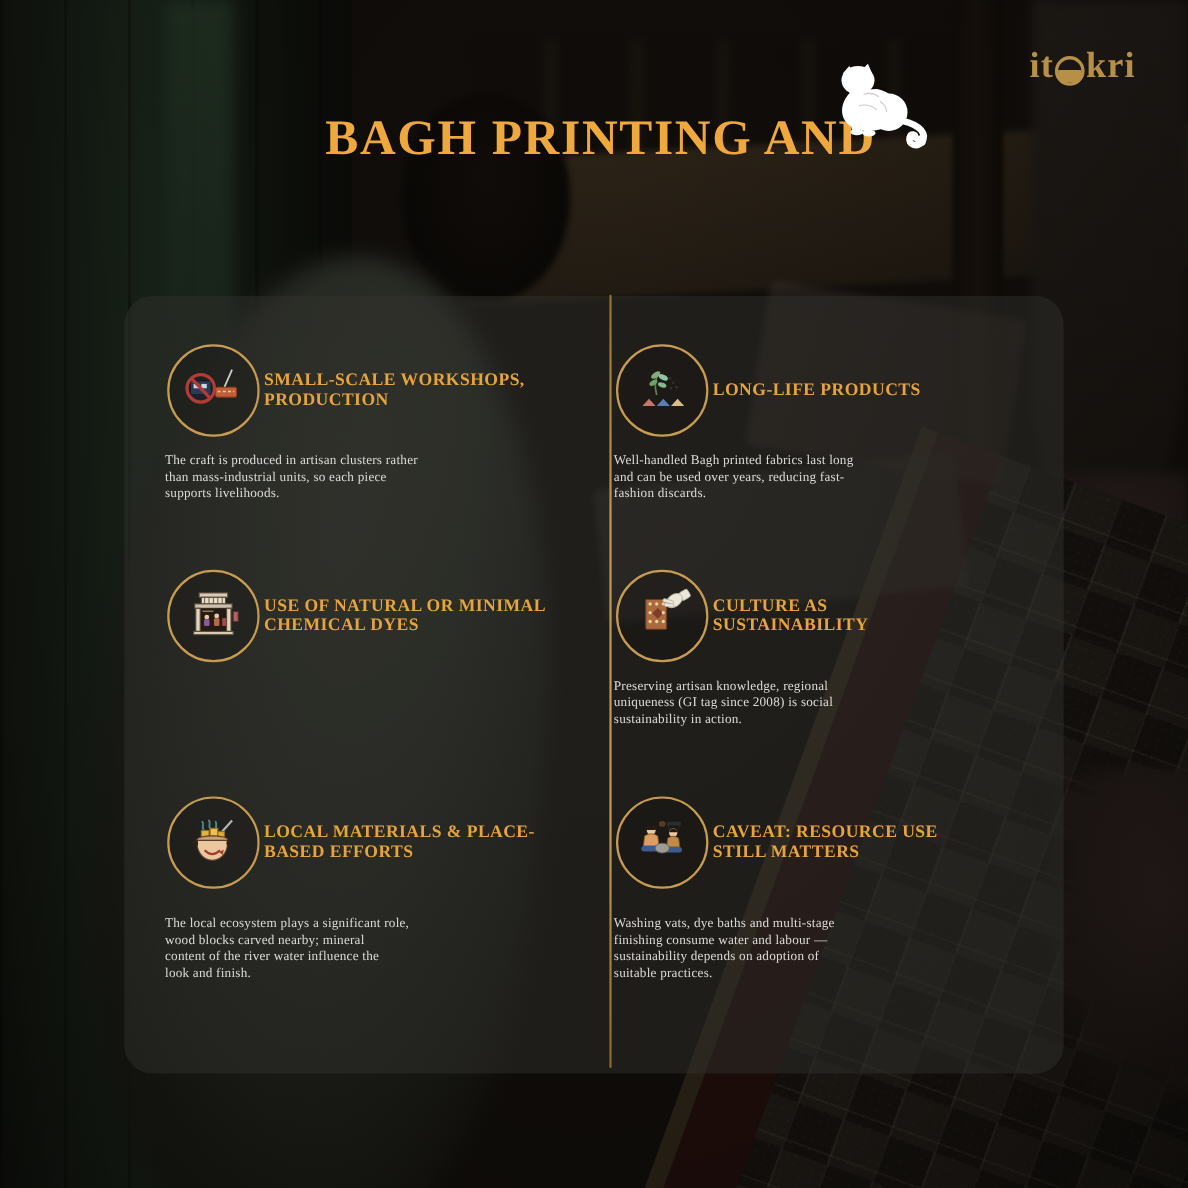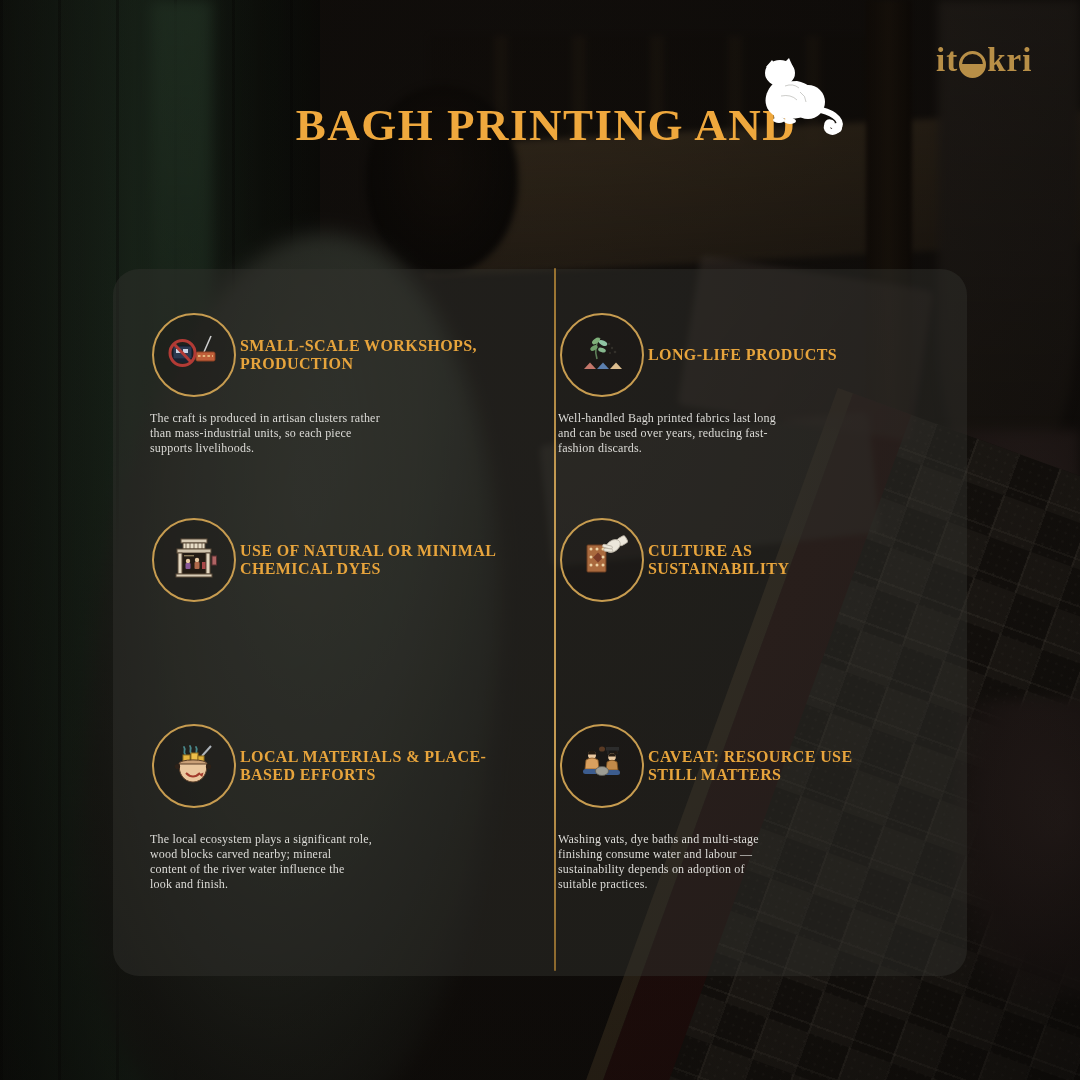--- a/index.html
+++ b/index.html
@@ -221,20 +221,23 @@
           <ellipse cx="37" cy="12" rx="8" ry="5.5" transform="rotate(-35 37 12)"></ellipse>
           <rect x="27" y="10" width="10" height="3" rx="1.5" transform="rotate(14 27 10)"></rect>
           <rect x="28" y="14" width="9" height="3" rx="1.5" transform="rotate(8 28 14)"></rect>
         </g>
       </svg>
     </div>
     <div class="item-head">
       <span>CULTURE AS</span>
       <span>SUSTAINABILITY</span>
     </div>
+    <div class="item-body">Preserving artisan knowledge, regional
+uniqueness (GI tag since 2008) is social
+sustainability in action.</div>
   </div>
 
   <div class="item col-l row-3">
     <div class="icon-circle">
       <svg width="52" height="52" viewBox="0 0 52 52">
         <path d="M17 14 c-2 -2.5 1 -4 -1 -7" stroke="#49898c" stroke-width="1.8" fill="none" stroke-linecap="round"></path>
         <path d="M23 13 c-2 -2.5 1 -4 -1 -7" stroke="#49898c" stroke-width="1.8" fill="none" stroke-linecap="round"></path>
         <path d="M29 14 c-2 -2.5 1 -4 -1 -7" stroke="#49898c" stroke-width="1.8" fill="none" stroke-linecap="round"></path>
         <line x1="34" y1="16" x2="43" y2="6" stroke="#aeb4ba" stroke-width="2"></line>
         <rect x="15" y="15" width="7" height="7" fill="#e5b43e" stroke="#92701e"></rect>

